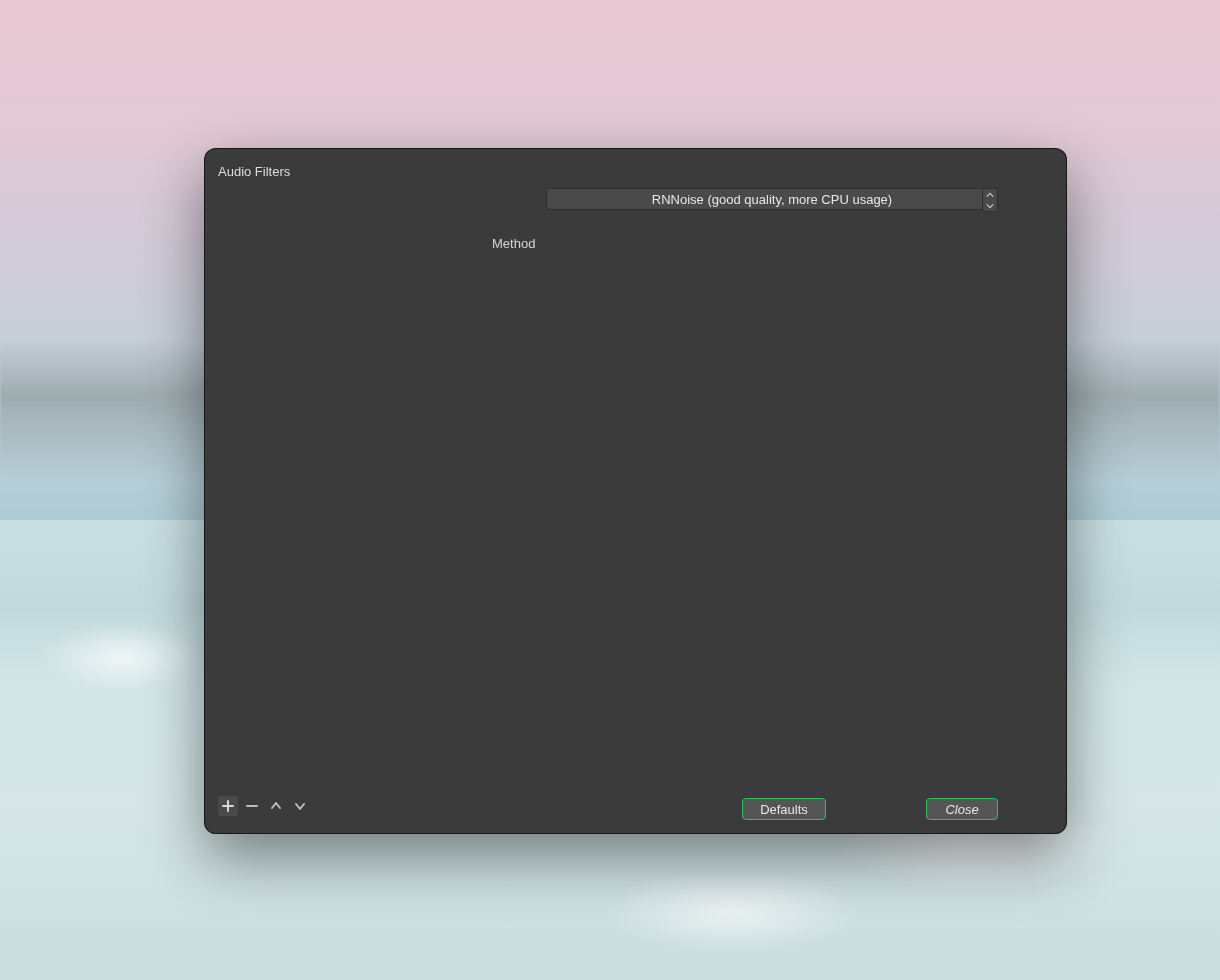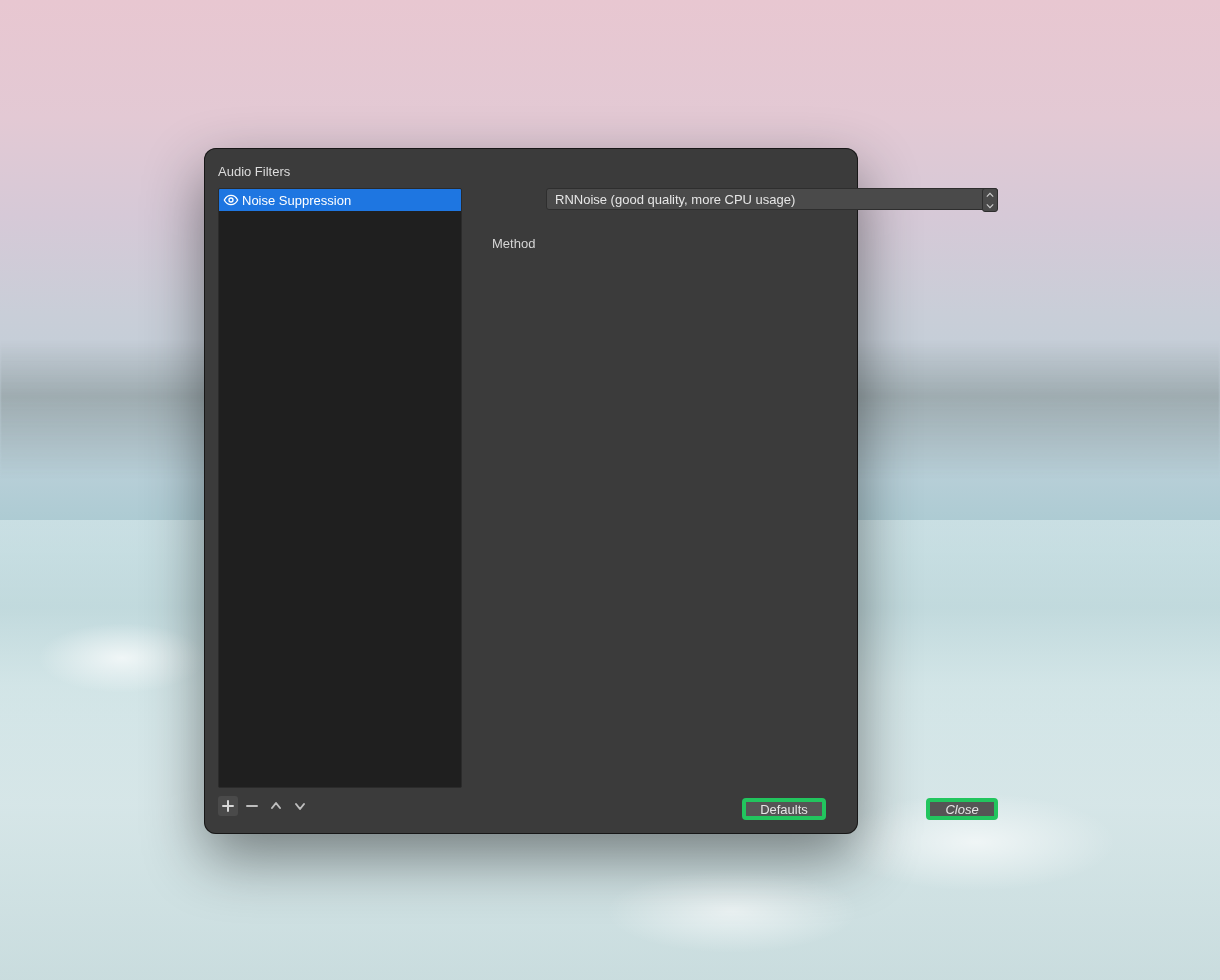--- a/index.html
+++ b/index.html
@@ -24,21 +24,21 @@
     background:
       radial-gradient(120px 50px at 10% 30%, rgba(255,255,255,0.7), rgba(255,255,255,0) 70%),
       radial-gradient(160px 60px at 40% 50%, rgba(255,255,255,0.6), rgba(255,255,255,0) 70%),
       radial-gradient(200px 70px at 80% 70%, rgba(255,255,255,0.65), rgba(255,255,255,0) 70%),
       radial-gradient(180px 60px at 60% 85%, rgba(255,255,255,0.6), rgba(255,255,255,0) 70%),
       linear-gradient(180deg, rgba(220,236,238,0.6), rgba(200,220,222,0.8));
   }
 
   .dialog {
     position: absolute;
-    left: 204px; top: 148px; width: 654px; height: 686px;
+    left: 204px; top: 148px; width: 863px; height: 686px;
     background: #3b3b3b;
     border-radius: 12px;
     box-shadow: 0 24px 60px rgba(0,0,0,0.45), 0 0 0 1px rgba(0,0,0,0.6) inset;
     color: #dcdcdc;
     font-size: 13px;
   }
 
   .title {
     position: absolute; left: 14px; top: 16px;
     color: #dcdcdc; font-size: 13px;
@@ -61,21 +61,21 @@
   .eye-icon svg { width: 16px; height: 16px; }
 
   .method-label {
     position: absolute; left: 288px; top: 44px;
     color: #d5d5d5; font-size: 13px; margin-top: 44px;
   }
   .method-select {
     position: absolute; left: 342px; top: 40px; width: 452px; height: 22px;
     background: #4a4a4a; border: 1px solid #2e2e2e; border-radius: 3px;
     color: #e6e6e6; font-size: 13px;
-    display: flex; align-items: center; padding: 0 8px;
+    display: flex; align-items: center; padding: 0 8px; justify-content: center;
   }
   .stepper {
     position: absolute; right: -1px; top: -1px; width: 16px; height: 24px;
     background: #4a4a4a; border: 1px solid #2e2e2e; border-radius: 3px;
     display: flex; flex-direction: column;
   }
   .stepper .half { flex: 1; display: flex; align-items: center; justify-content: center; }
   .stepper svg { width: 8px; height: 6px; }
 
   .list-controls {
@@ -84,48 +84,37 @@
   .icon-btn {
     width: 20px; height: 20px; border-radius: 3px;
     display: inline-flex; align-items: center; justify-content: center;
     color: #bdbdbd;
   }
   .icon-btn.raised { background: #4a4a4a; }
   .icon-btn svg { width: 14px; height: 14px; }
 
   .btn {
     position: absolute; height: 22px; padding: 0 14px;
-    background: #555555; border: 4px solid #22c55e; border-radius: 4px;
+    background: #555555; border: 1px solid #22c55e; border-radius: 4px;
     color: #e6e6e6; font-size: 13px; display: inline-flex; align-items: center; justify-content: center;
     min-width: 84px;
   }
   .btn-defaults { left: 538px; top: 650px; }
   .btn-close    { left: 722px; top: 650px; width: 72px; min-width: 72px; font-style: italic; }
 </style>
 </head>
 <body>
 
 <div class="coast"></div>
 <div class="foam"></div>
 
 <div class="dialog">
 
   <div class="title">Audio Filters</div>
 
-  <div class="filters-panel">
-    <div class="filter-row selected">
-      <span class="eye-icon">
-        <svg viewBox="0 0 24 24" fill="none" stroke="#ffffff" stroke-width="2">
-          <path d="M2 12s3.5-7 10-7 10 7 10 7-3.5 7-10 7S2 12 2 12z"></path>
-          <circle cx="12" cy="12" r="3"></circle>
-        </svg>
-      </span>
-      <span>Noise Suppression</span>
-    </div>
-  </div>
 
   <div class="method-label">Method</div>
 
   <div class="method-select">
     <span>RNNoise (good quality, more CPU usage)</span>
     <div class="stepper">
       <div class="half">
         <svg viewBox="0 0 10 6">
             <path d="M1 5 L5 1 L9 5" fill="none" stroke="#cfcfcf" stroke-width="1.4"></path>
           </svg>

